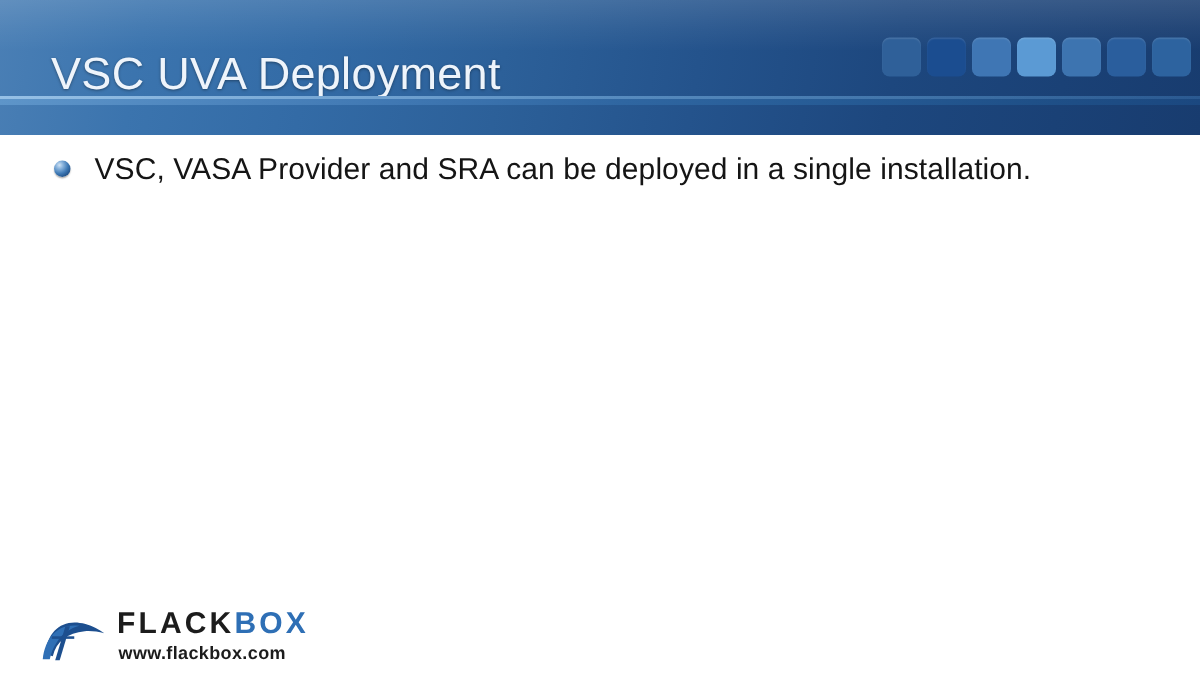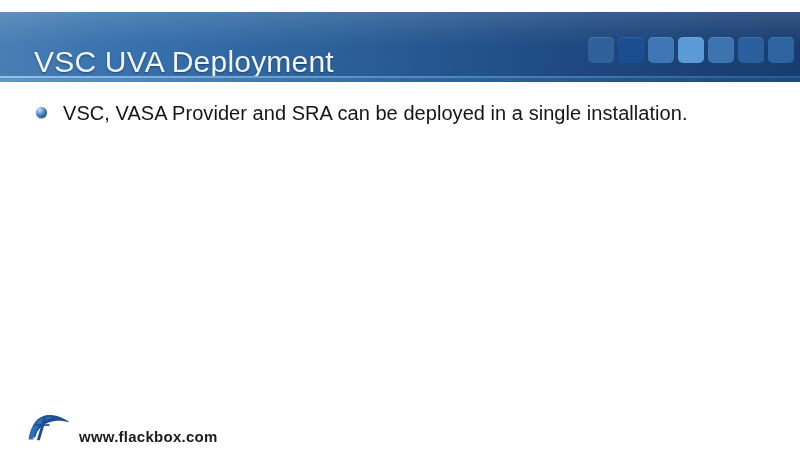--- a/index.html
+++ b/index.html
@@ -19,23 +19,23 @@
     position: absolute;
     inset: 0;
     width: 800px;
     height: 450px;
     background: #ffffff;
   }
 
   
   #header {
     position: absolute;
-    left: 0; top: 12px;
+    left: 0; top: 0;
     width: 800px;
-    height: 70px;
+    height: 90px;
     background: linear-gradient(100deg,
         #4a7fb5 0%,
         #3b74ae 12%,
         #336ba6 26%,
         #2c6099 42%,
         #24538c 58%,
         #1d477e 74%,
         #1a4176 88%,
         #183c6f 100%);
     overflow: hidden;
@@ -157,21 +157,21 @@
     letter-spacing: 2.1px;
     line-height: 22px;
     white-space: nowrap;
   }
   #logo-flack { color: #1c1c1c; }
   #logo-box   { color: #2e6fb5; }
   #logo-url {
     position: absolute;
     left: 53px;
     top: 24px;
-    font-size: 15px;
+    font-size: 12px;
     font-weight: bold;
     color: #1c1c1c;
     letter-spacing: 0.25px;
     white-space: nowrap;
     text-align: right;
   }
 </style>
 </head>
 <body>
 
@@ -210,17 +210,20 @@
 
     <svg id="logo-mark" viewBox="0 0 46 36">
       <path d="M4 30 C6 14, 16 6, 31 10 C36 11.4, 40 13.6, 43.5 16.2
                C39 15, 34.5 14.4, 30.5 14.8 C19 16, 11.5 21.6, 9.2 31.5 Z" fill="#1d4f8f"></path>
       <path d="M2.5 33.5 C4.2 18, 13.5 9.2, 27 11.2 C21 12.8, 15.6 16.4, 12.2 21.6
                C9.4 25.8, 7.9 29.6, 7.2 33.5 Z" fill="#2f6fb5"></path>
       <rect x="8.5" y="18.2" width="15" height="1.7" fill="#1d4f8f"></rect>
       <path d="M17.6 11.5 L20.6 11.5 L13.8 34.2 L10.8 34.2 Z" fill="#1d4f8f"></path>
     </svg>
 
+    <div id="logo-wordmark">
+      <span id="logo-flack">FLACK</span><span id="logo-box">BOX</span>
+    </div>
 
     <div id="logo-url">www.flackbox.com</div>
   </div>
 
 </div>
 
 </body></html>

